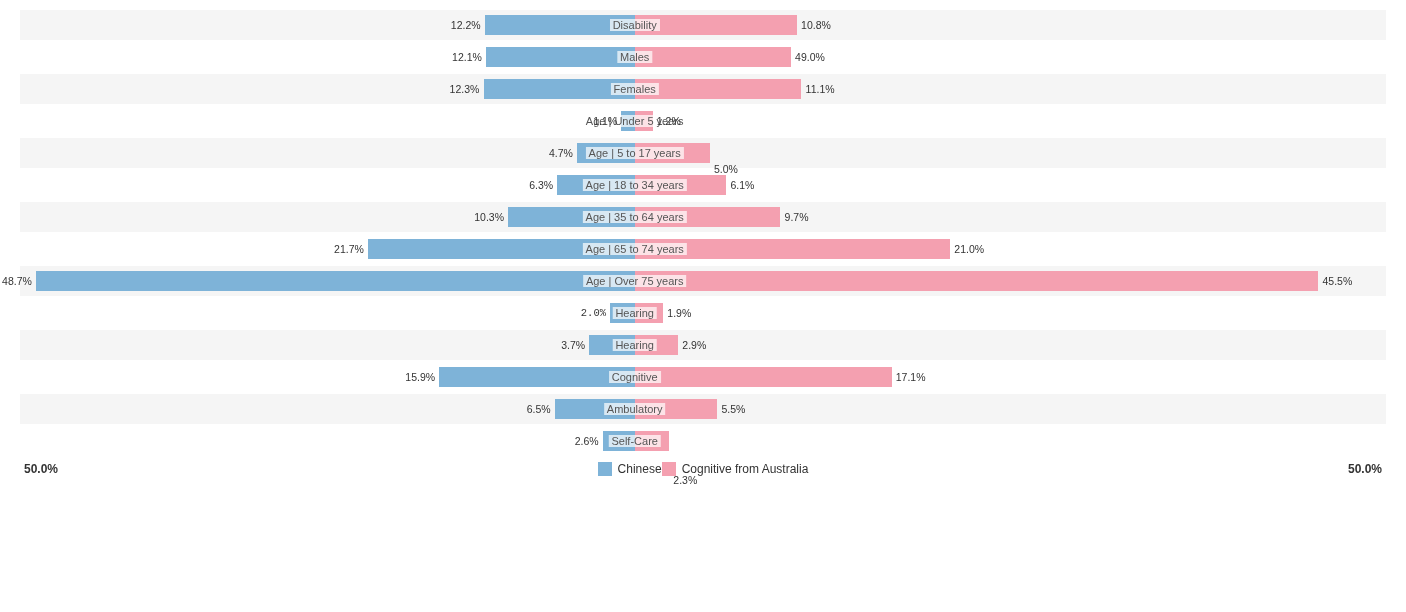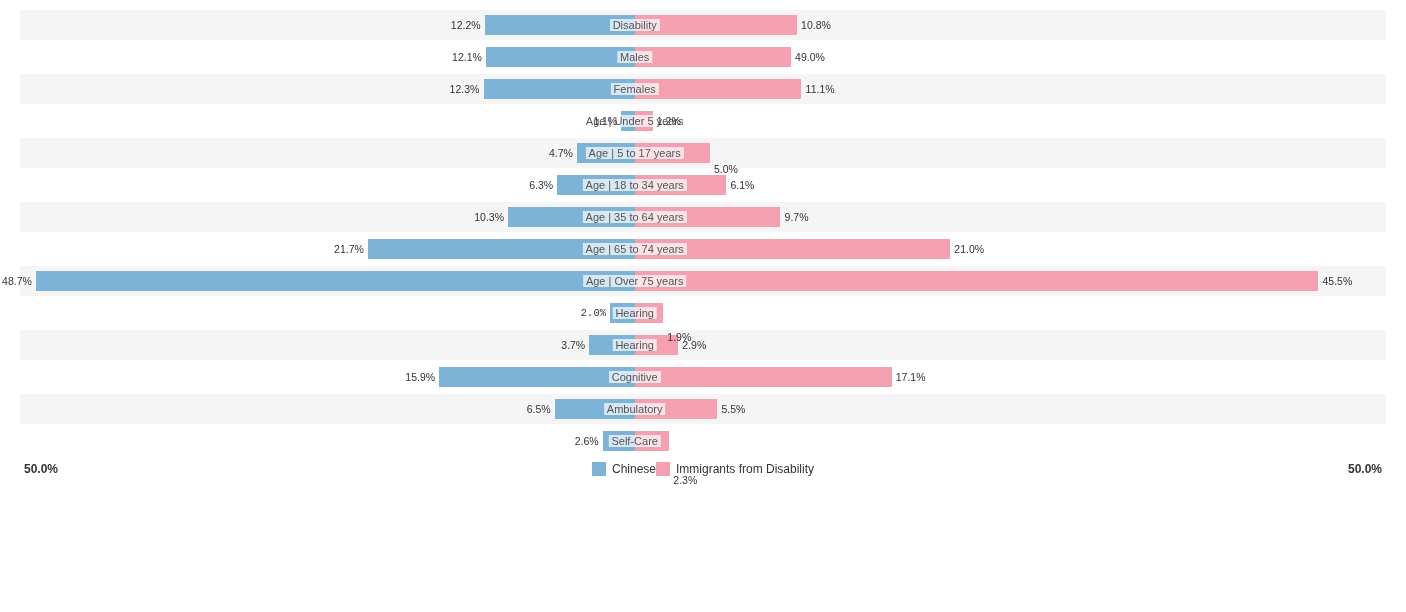--- a/index.html
+++ b/index.html
@@ -188,21 +188,21 @@
           <div class="bar-right" style="width: 50.05%; left: 45%;"></div>
           <div class="bar-label-center" style="left: 45%;">Age | Over 75 years</div>
           <div class="val-left" style="right: 99.13%; top: 50%; transform: translateY(-50%);">48.7%</div>
           <div class="val-right" style="left: 95.35%; top: 50%; transform: translateY(-50%);">45.5%</div>
         </div>
         <div class="bar-row" style="background: rgb(255, 255, 255); position: relative; height: 30px; margin-bottom: 2px;">
           <div class="bar-left" style="width: 1.8%; right: 55%;"></div>
           <div class="bar-right" style="width: 2.09%; left: 45%;"></div>
           <div class="bar-label-center" style="left: 45%;">Hearing</div>
           <div class="val-left" style="right: 57.1%; top: 50%; transform: translateY(-50%); font-family: Liberation Mono, monospace;">2.0%</div>
-          <div class="val-right" style="left: 47.39%; top: 50%; transform: translateY(-50%); margin-top: 24px;">1.9%</div>
+          <div class="val-right" style="left: 47.39%; top: 50%; transform: translateY(-50%);">1.9%</div>
         </div>
         <div class="bar-row" style="background: rgb(245, 245, 245); position: relative; height: 30px; margin-bottom: 2px;">
           <div class="bar-left" style="width: 3.33%; right: 55%;"></div>
           <div class="bar-right" style="width: 3.19%; left: 45%;"></div>
           <div class="bar-label-center" style="left: 45%;">Hearing</div>
           <div class="val-left" style="right: 58.63%; top: 50%; transform: translateY(-50%);">3.7%</div>
           <div class="val-right" style="left: 48.49%; top: 50%; transform: translateY(-50%);">2.9%</div>
         </div>
         <div class="bar-row" style="background: rgb(255, 255, 255); position: relative; height: 30px; margin-bottom: 2px;">
           <div class="bar-left" style="width: 14.31%; right: 55%;"></div>
@@ -229,19 +229,19 @@
 
     <div class="footer">
       <div class="footer-left">50.0%</div>
       <div class="legend">
         <div class="legend-item">
           <div class="legend-box legend-box-blue"></div>
           <span>Chinese</span>
         </div>
         <div class="legend-item">
           <div class="legend-box legend-box-pink"></div>
-          <span>Immigrants from Disability</span>
+          <span>Cognitive from Australia</span>
         </div>
       </div>
       <div class="footer-right">50.0%</div>
     </div>
   </div>
 </div>
 
 </body></html>

